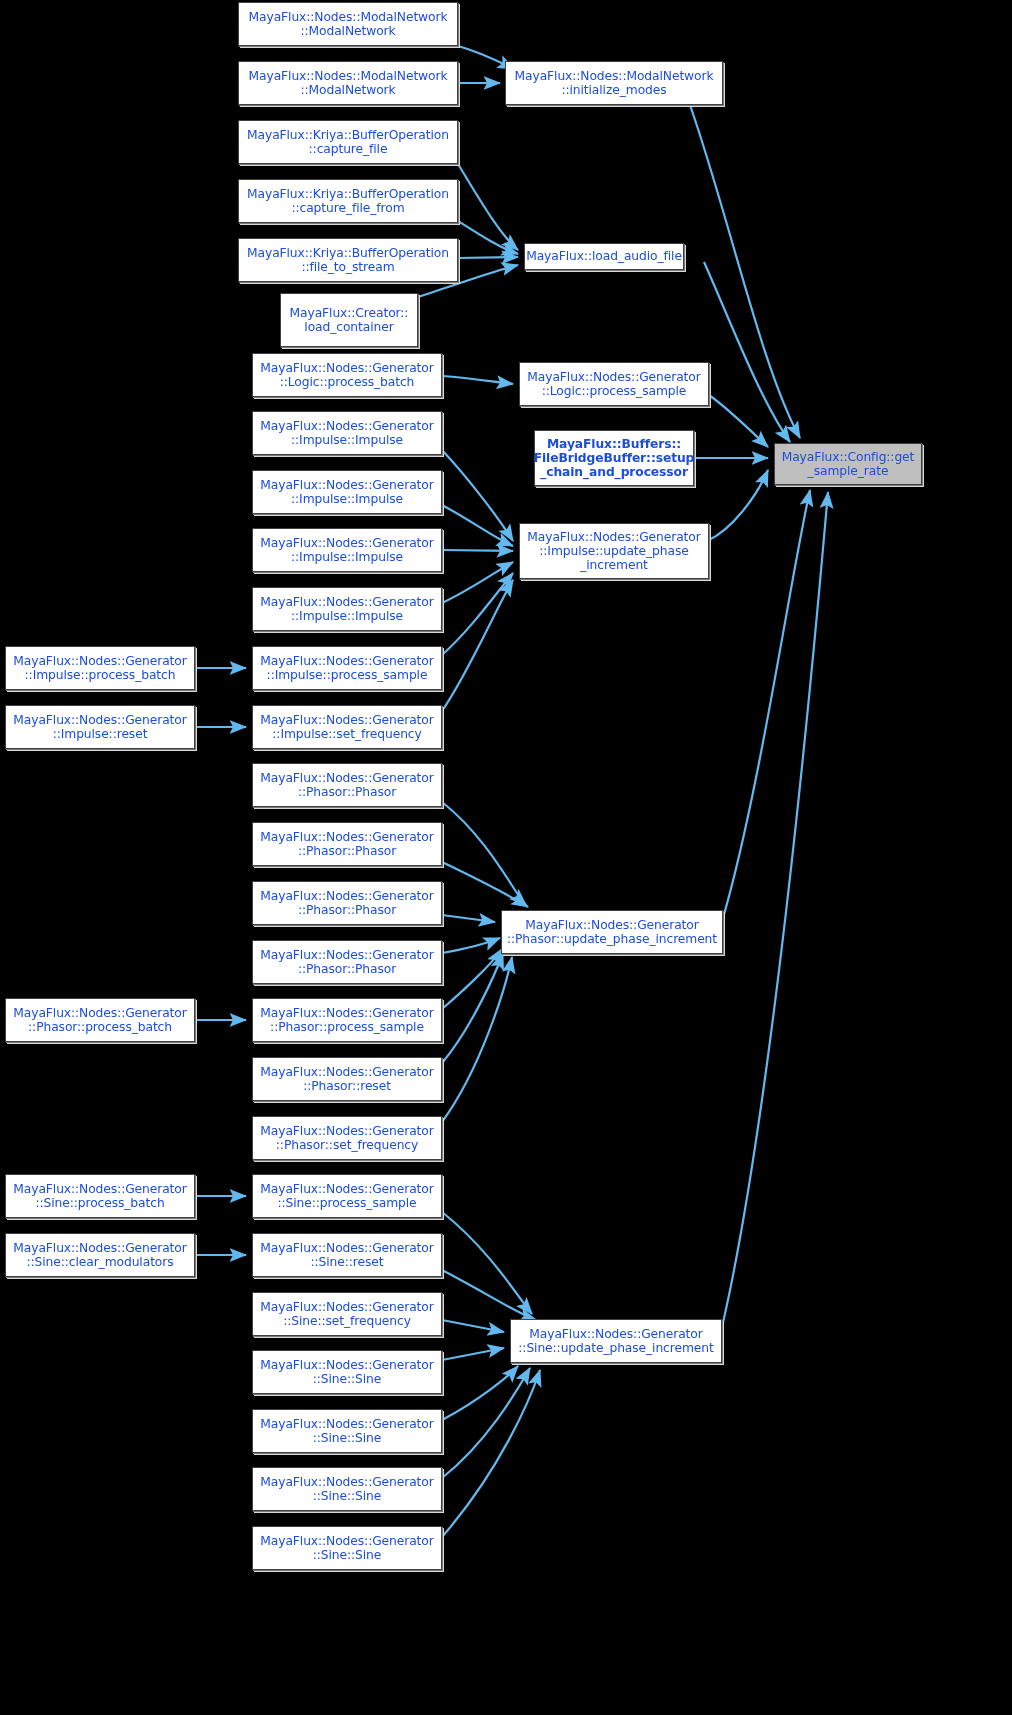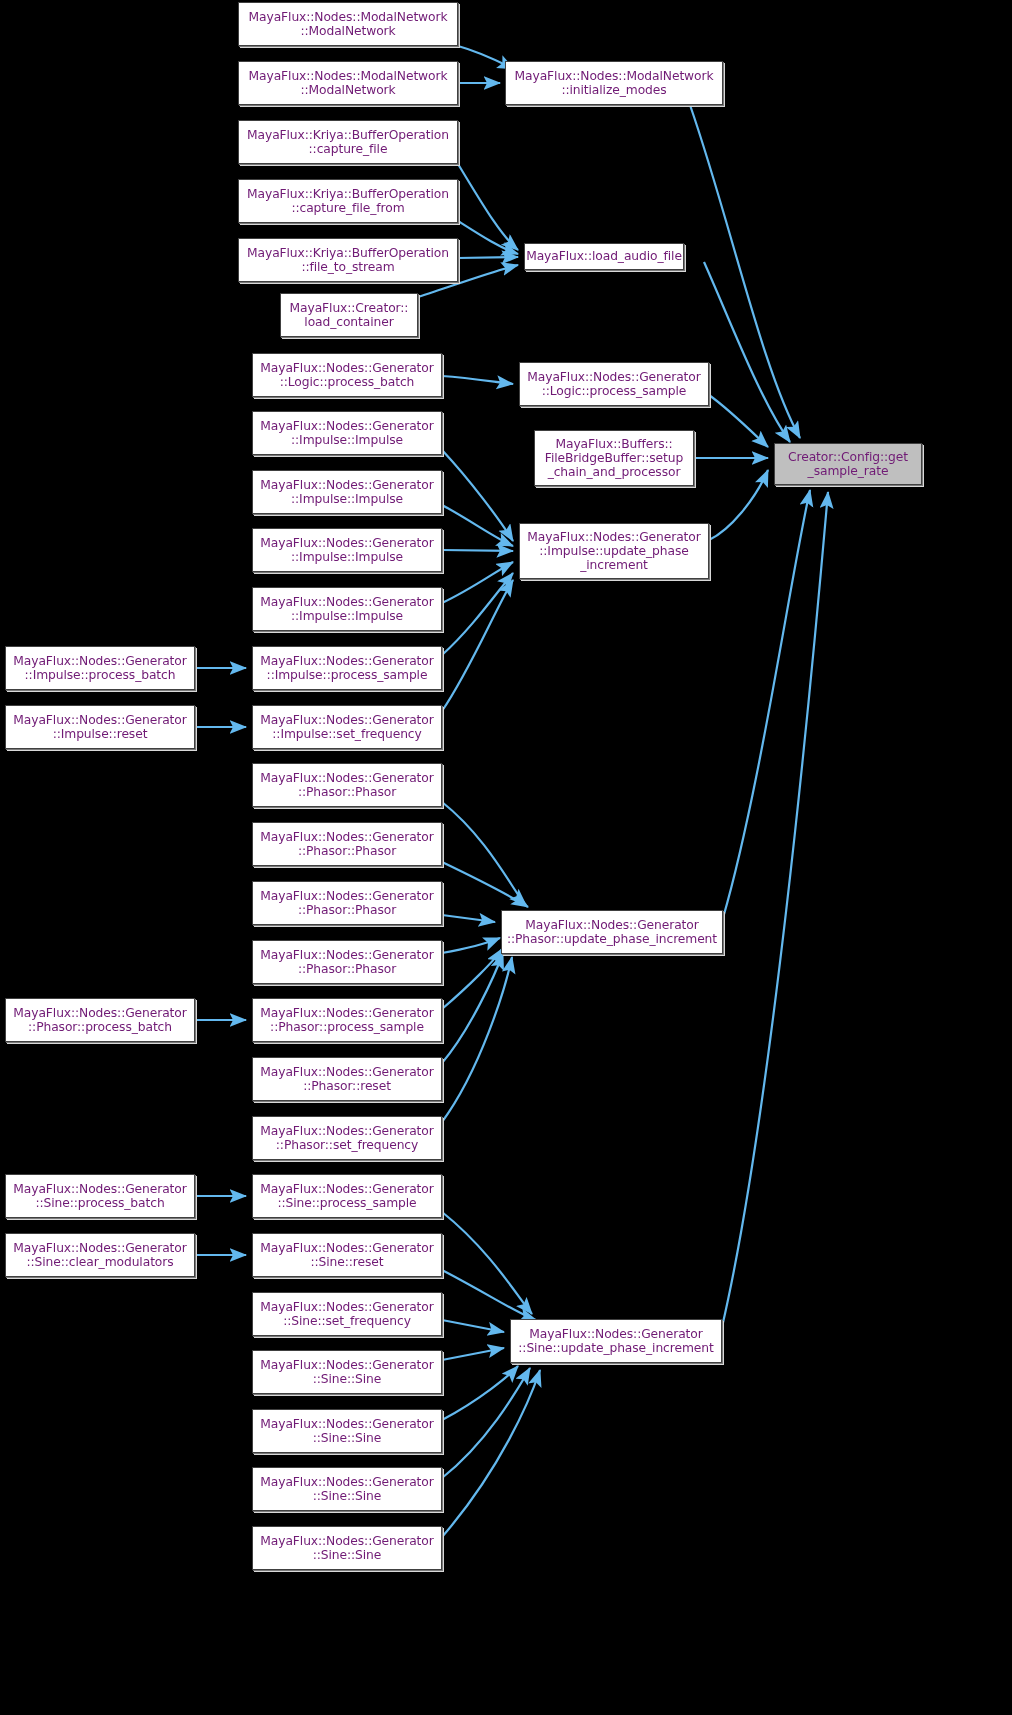--- a/index.html
+++ b/index.html
@@ -2,21 +2,21 @@
 <html><head>
 <meta charset="utf-8">
 <style>
   html,body{margin:0;padding:0;background:#000;}
   body{width:1012px;height:1715px;overflow:hidden;font-family:"DejaVu Sans","Liberation Sans",sans-serif;}
   #stage{position:relative;width:1012px;height:1715px;background:#000;}
   svg#edges{position:absolute;left:0;top:0;width:1012px;height:1715px;overflow:visible;}
   .node{position:absolute;box-sizing:border-box;background:#ffffff;border:1px solid #404040;
         box-shadow:1px 1px 0 0 #7a7a7a, 2px 2px 0 0 #d9d9d9;
         display:flex;align-items:center;justify-content:center;text-align:center;
-        color:#701a75;font-size:12.3px;line-height:1.15;letter-spacing:-0.1px;z-index:5;
+        color:#1d4ed8;font-size:12.3px;line-height:1.15;letter-spacing:-0.1px;z-index:5;
         padding:1px 3px;}
   .node.current{background:#bfbfbf;}
   .node span{display:block;white-space:pre-line;}
 </style>
 </head>
 <body>
 
 <div id="stage">
   <svg id="edges" viewBox="0 0 1012 1715" xmlns="http://www.w3.org/2000/svg">
     <defs>
@@ -87,43 +87,43 @@
         <span>MayaFlux::Kriya::BufferOperation
 ::capture_file_from</span>
       </div>
       <div class="node" style="left: 238px; top: 238px; width: 220px; height: 44px;">
         <span>MayaFlux::Kriya::BufferOperation
 ::file_to_stream</span>
       </div>
       <div class="node" style="left: 524px; top: 243px; width: 160px; height: 27px;">
         <span>MayaFlux::load_audio_file</span>
       </div>
-      <div class="node" style="left: 280px; top: 293px; width: 138px; height: 44px;">
+      <div class="node" style="left: 280px; top: 293px; width: 138px; height: 54px;">
         <span>MayaFlux::Creator::
 load_container</span>
       </div>
       <div class="node" style="left: 252px; top: 353px; width: 190px; height: 44px;">
         <span>MayaFlux::Nodes::Generator
 ::Logic::process_batch</span>
       </div>
       <div class="node" style="left: 519px; top: 362px; width: 190px; height: 44px;">
         <span>MayaFlux::Nodes::Generator
 ::Logic::process_sample</span>
       </div>
       <div class="node" style="left: 252px; top: 411px; width: 190px; height: 44px;">
         <span>MayaFlux::Nodes::Generator
 ::Impulse::Impulse</span>
       </div>
-      <div class="node" style="left: 534px; top: 430px; width: 160px; height: 56px;">
+      <div class="node" style="left: 534px; top: 430px; width: 160px; height: 56px; font-weight: bold;">
         <span>MayaFlux::Buffers::
 FileBridgeBuffer::setup
 _chain_and_processor</span>
       </div>
       <div class="node current" style="left: 774px; top: 443px; width: 148px; height: 42px;">
-        <span>Creator::Config::get
+        <span>MayaFlux::Config::get
 _sample_rate</span>
       </div>
       <div class="node" style="left: 252px; top: 470px; width: 190px; height: 44px;">
         <span>MayaFlux::Nodes::Generator
 ::Impulse::Impulse</span>
       </div>
       <div class="node" style="left: 252px; top: 528px; width: 190px; height: 44px;">
         <span>MayaFlux::Nodes::Generator
 ::Impulse::Impulse</span>
       </div>

